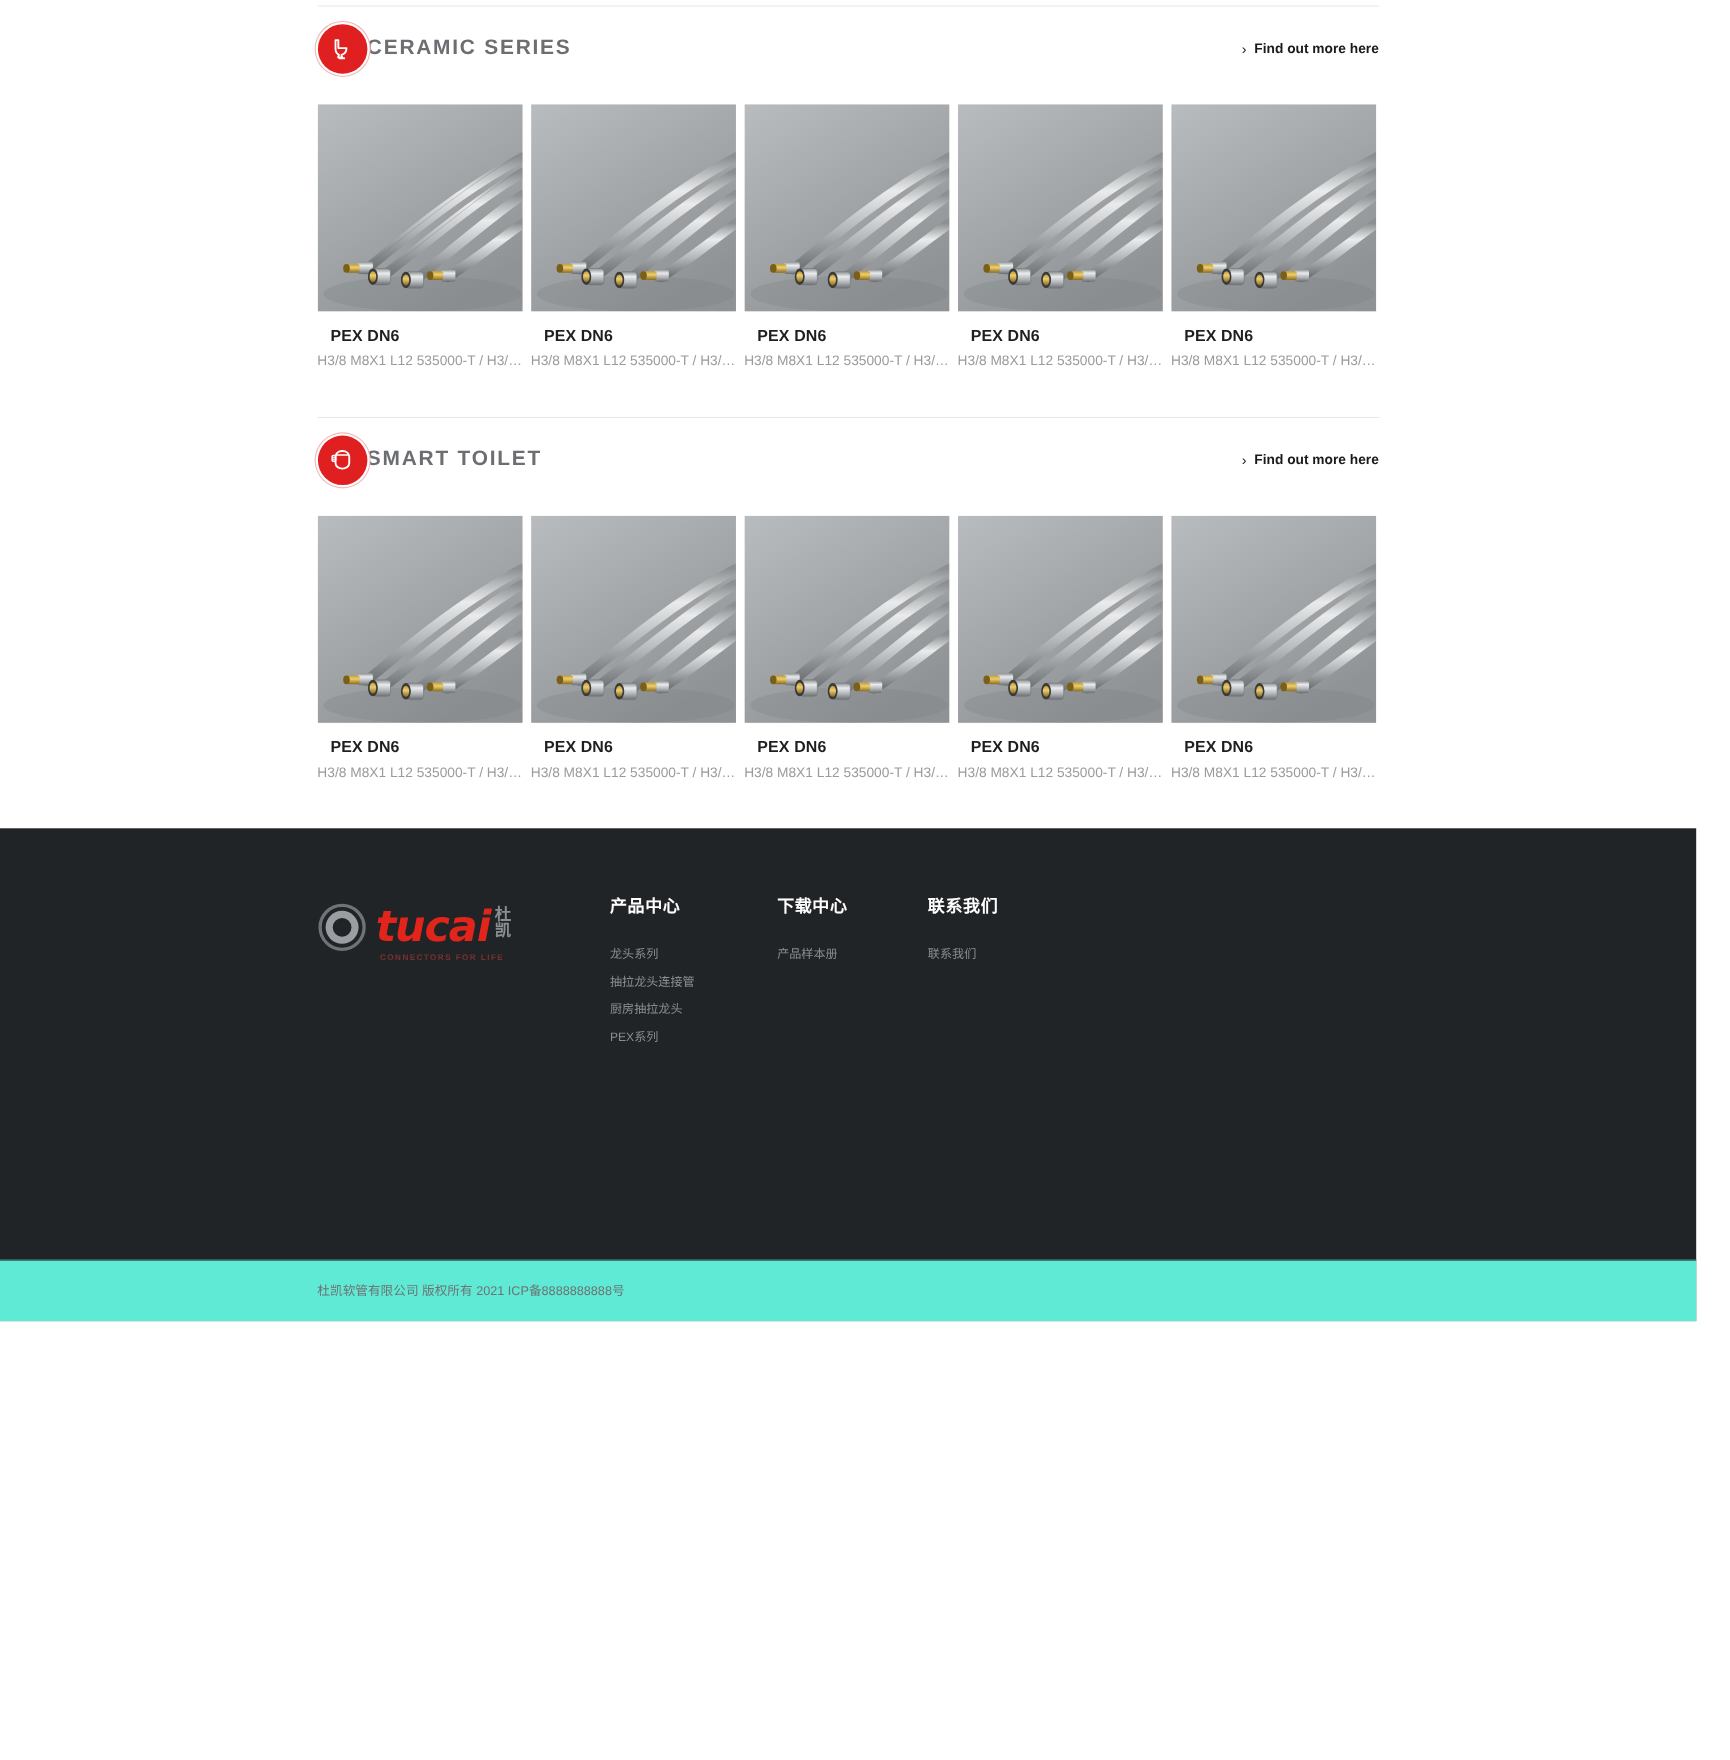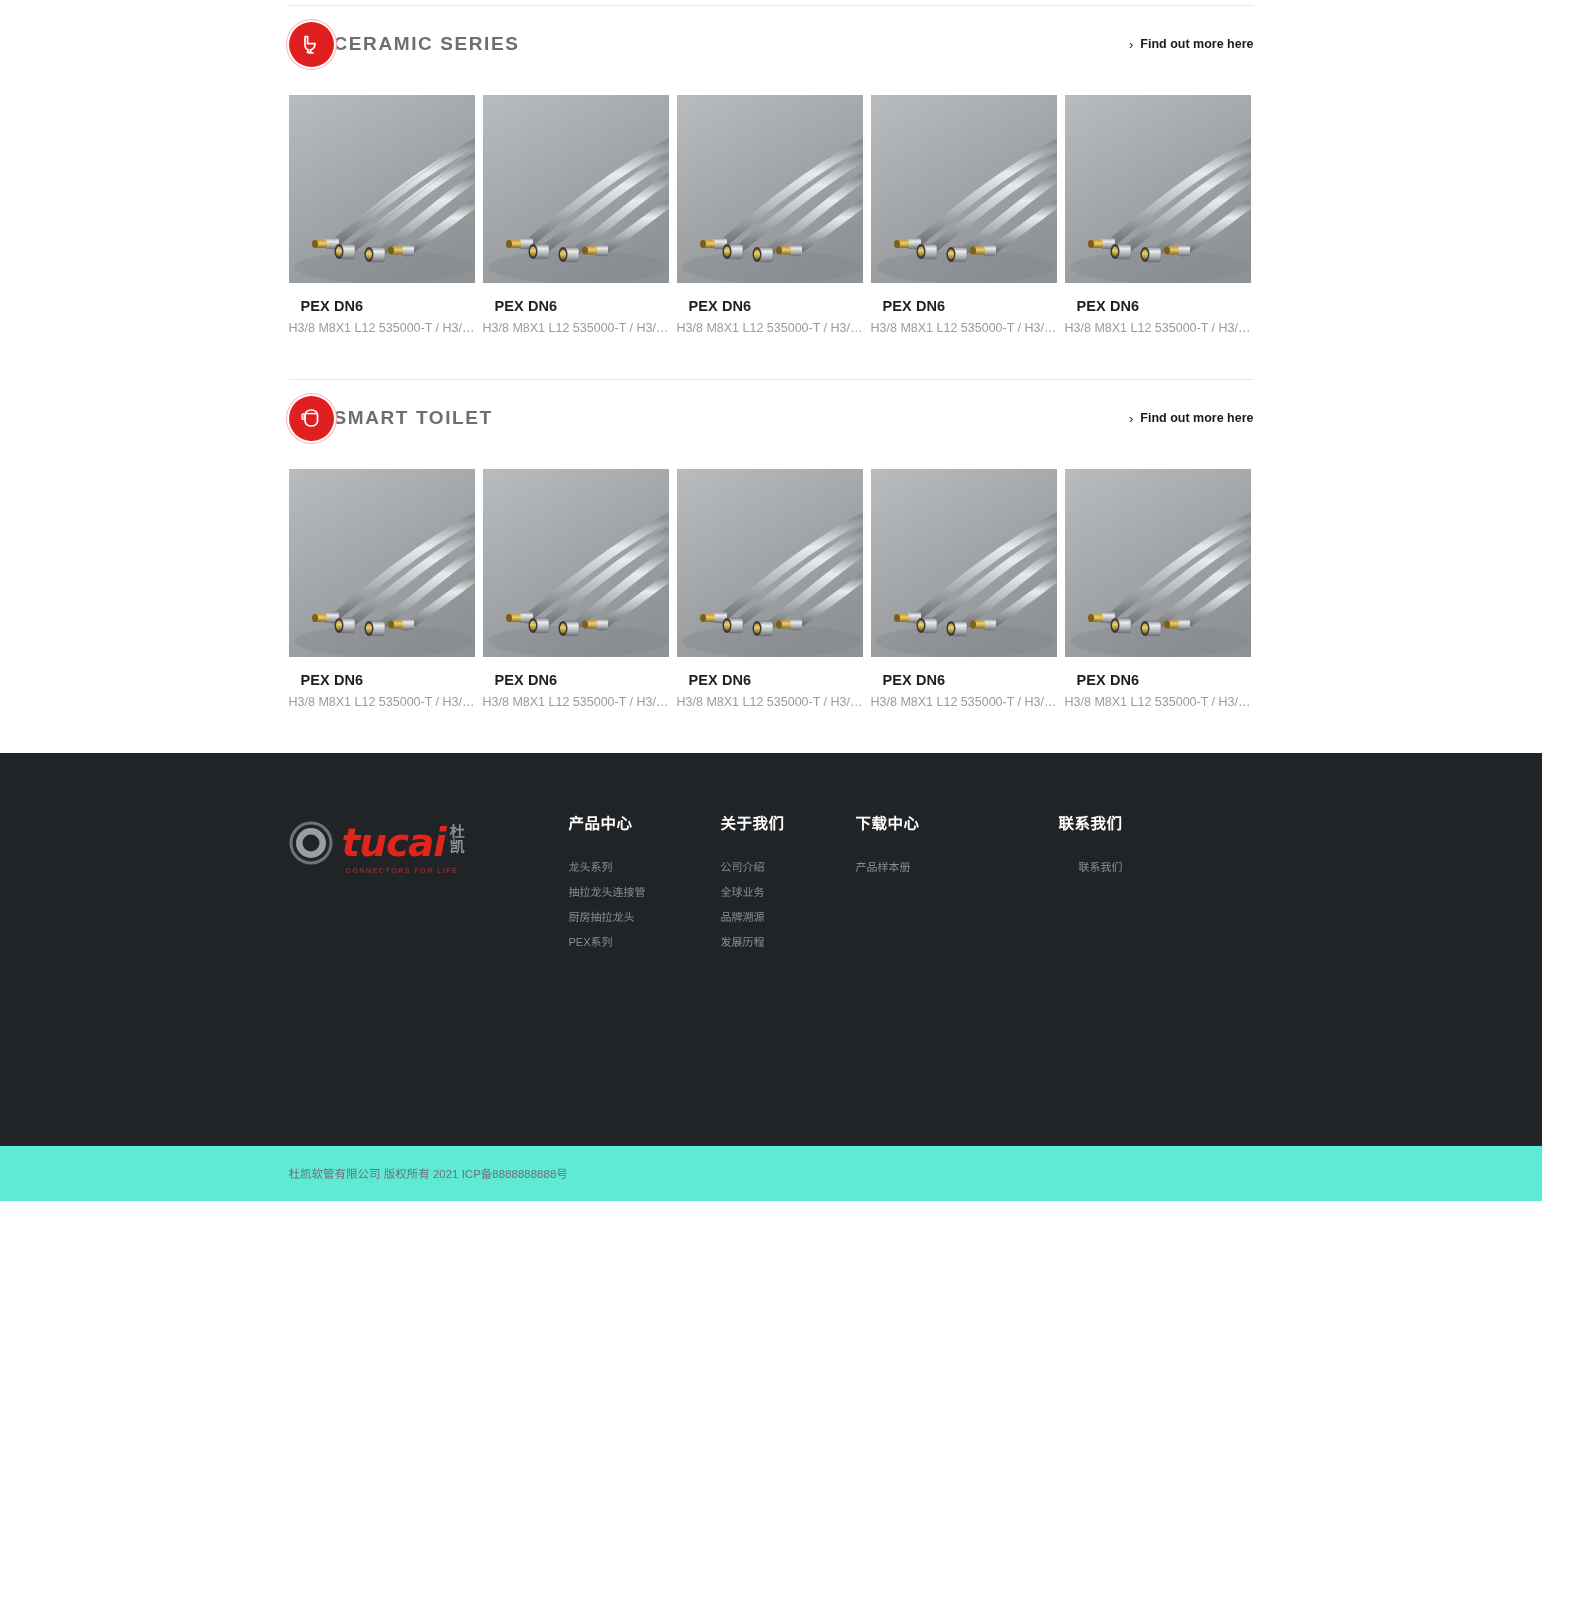--- a/index.html
+++ b/index.html
@@ -157,25 +157,25 @@
   .logo-tag {
     font-size: 7.4px;
     letter-spacing: 1.3px;
     color: #7c3030;
     margin-top: 1px;
     font-weight: bold;
     padding-left: 57px;
   }
 
   .f-col { flex: 0 0 auto; }
-  .f-col.c1 { width: 152px; margin-left: 14px; }
+  .f-col.c1 { width: 152px; }
   .f-col.c2 { width: 138px; }
   .f-col.c3 { width: 135px; }
   .f-col.c4 { width: 137px; }
-  .f-col.c5 { width: 130px; text-align: right; }
+  .f-col.c5 { width: 130px; }
   .f-head {
     font-size: 15.5px;
     font-weight: bold;
     color: #ffffff;
     margin-bottom: 25px;
     letter-spacing: .5px;
   }
   .f-link {
     display: block;
     font-size: 11px;
@@ -785,27 +785,20 @@
 
       <div class="f-col c1">
         <div class="f-head">产品中心</div>
         <a class="f-link" href="#">龙头系列</a>
         <a class="f-link" href="#">抽拉龙头连接管</a>
         <a class="f-link" href="#">厨房抽拉龙头</a>
         <a class="f-link" href="#">PEX系列</a>
       </div>
 
 
-      <div class="f-col c3">
-        <div class="f-head">关于我们</div>
-        <a class="f-link" href="#">公司介绍</a>
-        <a class="f-link" href="#">全球业务</a>
-        <a class="f-link" href="#">品牌溯源</a>
-        <a class="f-link" href="#">发展历程</a>
-      </div>
 
       <div class="f-col c4">
         <div class="f-head">下载中心</div>
         <a class="f-link" href="#">产品样本册</a>
       </div>
 
       <div class="f-col c5">
         <div class="f-head">联系我们</div>
         <a class="f-link" href="#">联系我们</a>
       </div>

